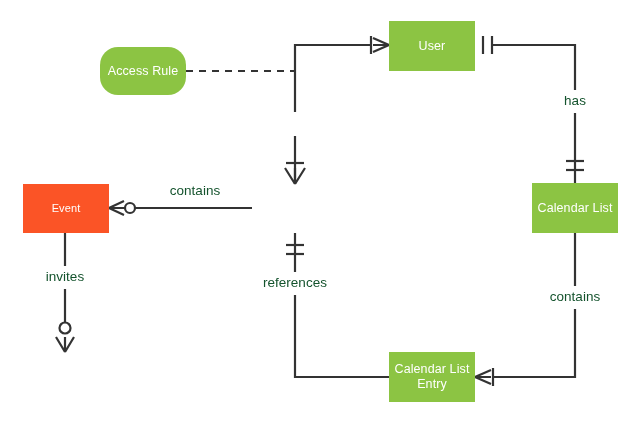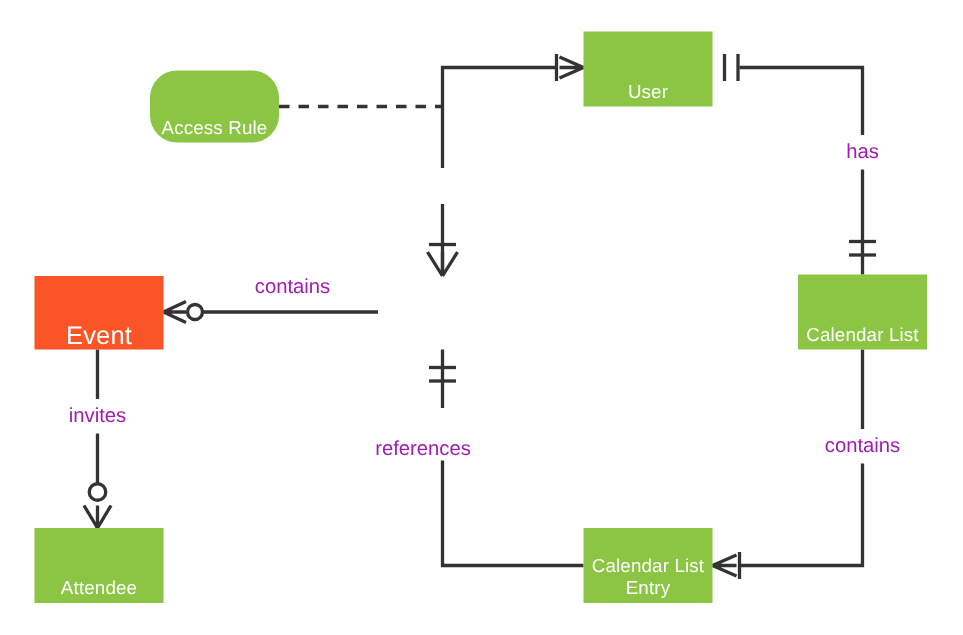--- a/index.html
+++ b/index.html
@@ -21,37 +21,37 @@
   #er-svg {
     position: absolute;
     top: 0;
     left: 0;
     width: 642px;
     height: 423px;
   }
   .entity-box {
     position: absolute;
     display: flex;
-    align-items: flex-end;
+    align-items: center;
     justify-content: center;
     text-align: center;
     color: #ffffff;
     font-size: 12.5px;
     line-height: 15px;
     letter-spacing: 0.1px;
     box-sizing: border-box;
     padding: 2px 4px;
   }
   .entity-box.primary {
-    font-size: 17px;
+    font-size: 11px;
     font-weight: normal;
   }
   .edge-label {
     position: absolute;
-    color: #a21caf;
+    color: #14532d;
     font-size: 13.5px;
     line-height: 16px;
     white-space: nowrap;
     transform: translate(-50%, -50%);
     background: #ffffff;
     padding: 0 3px;
   }
 </style>
 </head>
 <body>
@@ -128,35 +128,32 @@
 
   <div class="entity-box primary" style="left:23px; top:184px; width:86px; height:49px; background:#fb5426;">
     <span>Event</span>
   </div>
 
 
   <div class="entity-box" style="left:532px; top:183px; width:86px; height:50px; background:#8cc443;">
     <span>Calendar List</span>
   </div>
 
-  <div class="entity-box" style="left:23px; top:352px; width:86px; height:50px; background:#8cc443;">
-    <span>Attendee</span>
-  </div>
 
   <div class="entity-box" style="left:389px; top:352px; width:86px; height:50px; background:#8cc443;">
     <span>
       <span>Calendar List</span><br>
       <span>Entry</span>
     </span>
   </div>
 
 
   <div class="edge-label" style="left:575px; top:101px;">has</div>
 
   <div class="edge-label" style="left:195px; top:191px;">contains</div>
 
   <div class="edge-label" style="left:65px; top:277px;text-align:right;">invites</div>
 
-  <div class="edge-label" style="left:282px; top:283px;margin-top:16px;">references</div>
+  <div class="edge-label" style="left:295px; top:283px;">references</div>
 
   <div class="edge-label" style="left:575px; top:297px;">contains</div>
 
 </div>
 
 </body></html>

